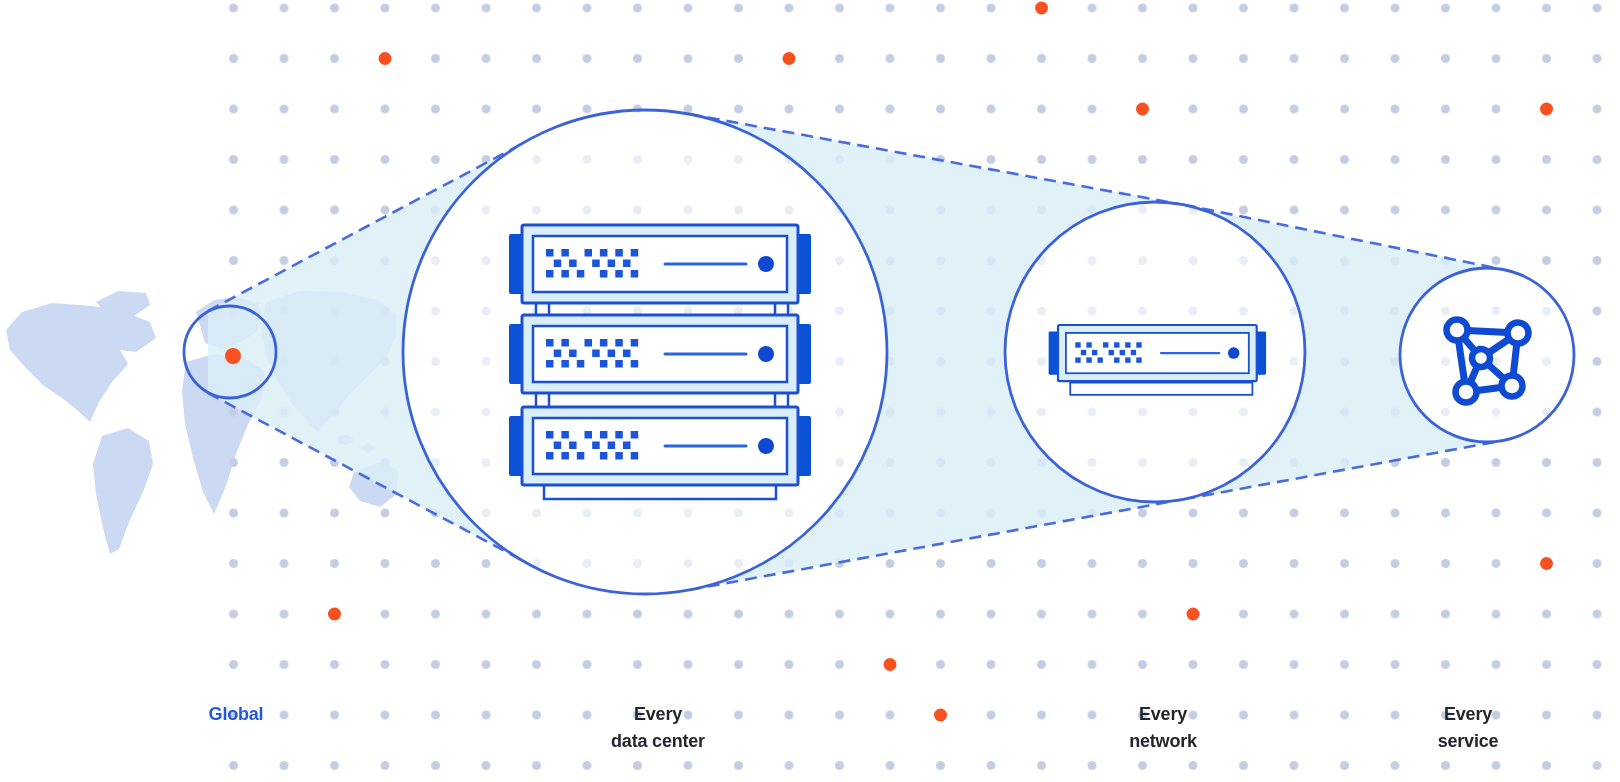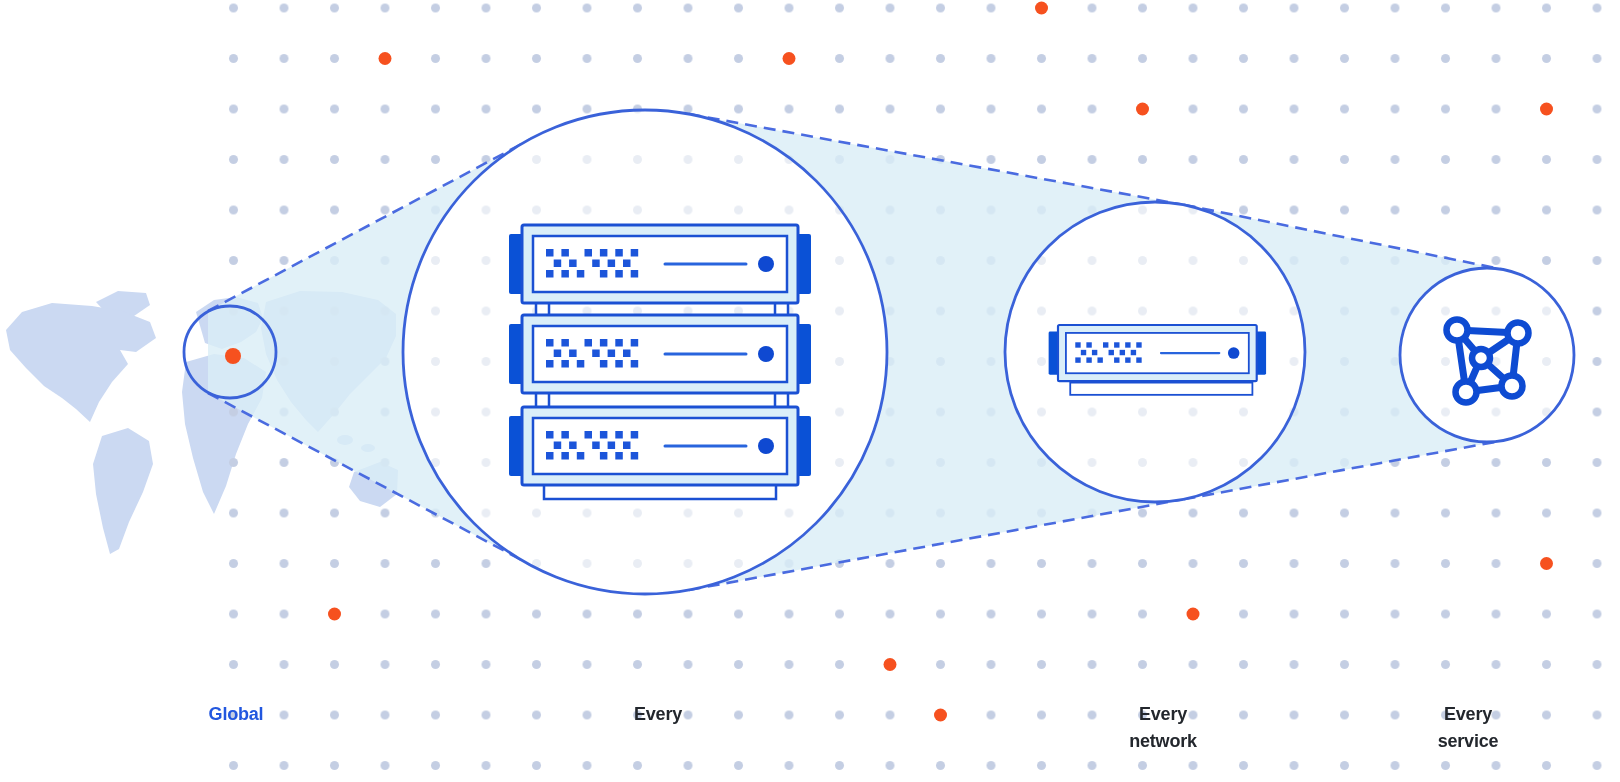--- a/index.html
+++ b/index.html
@@ -172,20 +172,21 @@
       <circle class="mesh-node" cx="1466" cy="392" r="10.5"></circle>
       <circle class="mesh-node" cx="1481" cy="358" r="9"></circle>
     </g>
   </svg>
 
   <div class="label blue" style="left:236px">
     <div>Global</div>
   </div>
   <div class="label" style="left:658px">
     <div>Every</div>
+    <div>data center</div>
   </div>
   <div class="label" style="left:1163px">
     <div>Every</div>
     <div>network</div>
   </div>
   <div class="label" style="left:1468px">
     <div>Every</div>
     <div>service</div>
   </div>
 </div>

